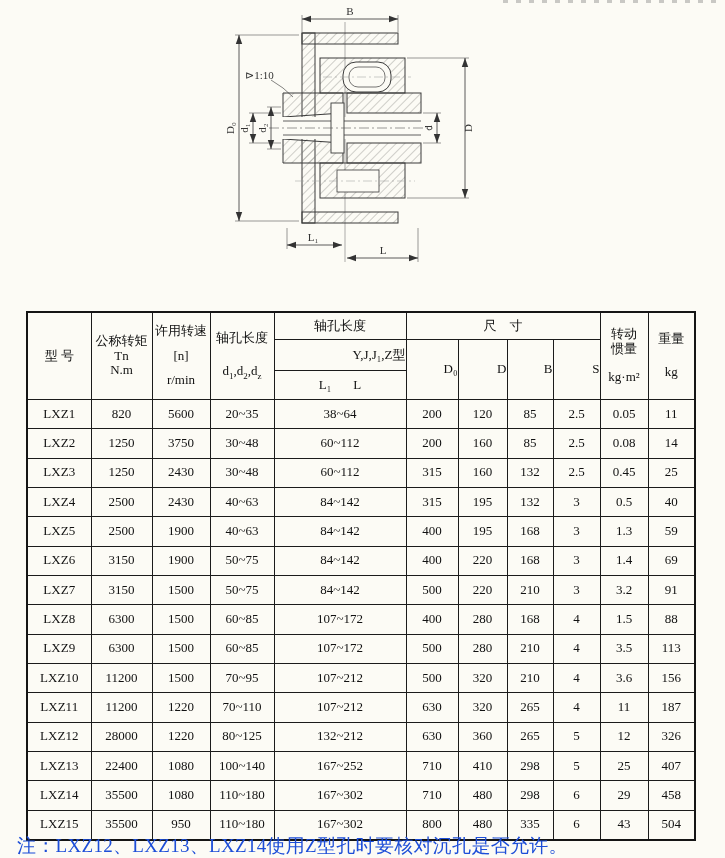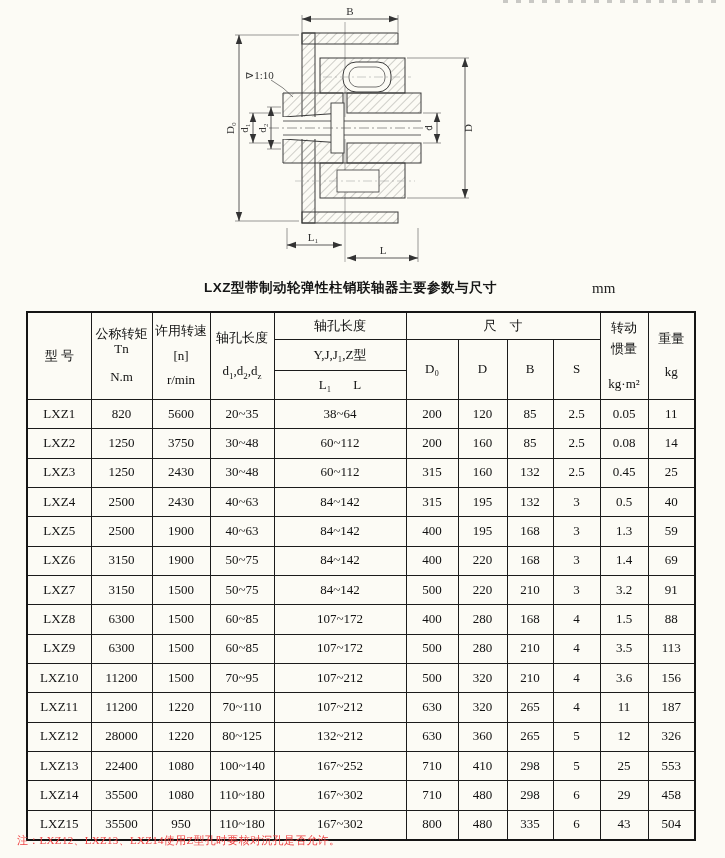--- a/index.html
+++ b/index.html
@@ -22,31 +22,31 @@
     font-weight:600;font-size:13.5px;letter-spacing:.5px;color:#151515;}
   .unit-label{position:absolute;left:592px;top:1px;font-size:15px;color:#222;}
 
   
   table.params{position:absolute;left:26px;top:311px;width:668px;border-collapse:collapse;
     table-layout:fixed;border:2px solid #151515;}
   .params th,.params td{border:1px solid #1b1b1b;padding:0;text-align:center;vertical-align:middle;
     font-weight:normal;font-size:13px;color:#111;line-height:1.15;}
   .params thead th{font-size:13px;}
   .params tr.h1 .single{height:26px;}
-  .params tr.h2 th{height:30px;}
+  .params tr.h2 th{height:30px;text-align:right;}
   .params tr.h3 th{height:28px;}
   .params tbody td{height:28.33px;font-size:13px;}
   .vstack{display:flex;flex-direction:column;justify-content:space-evenly;align-items:center;height:84px;}
-  .vstack.tight{}
+  .vstack.tight{justify-content:center;}
   .vstack.tight .mt{margin-top:13px;}
   .hpair{display:flex;justify-content:center;gap:22px;}
   sub{font-size:9px;}
 
   
-  .note{position:absolute;left:17px;top:833px;font-size:11px;color:#ef4444;letter-spacing:.3px;}
+  .note{position:absolute;left:17px;top:833px;font-size:19px;color:#1d4ed8;letter-spacing:.3px;}
 </style>
 </head>
 <body>
 
 <div class="page">
 
   <div class="remnant"></div>
 
   <div class="drawing">
     <svg viewBox="0 0 310 270">
@@ -129,24 +129,20 @@
       <text class="dimtxt" x="23" y="128" text-anchor="middle" transform="rotate(-90 23 128)">d₁</text>
       <text class="dimtxt" x="41" y="128" text-anchor="middle" transform="rotate(-90 41 128)">d₂</text>
       <text class="dimtxt" x="207" y="128" text-anchor="middle" transform="rotate(-90 207 128)">d</text>
       <text class="dimtxt" x="247" y="128" text-anchor="middle" transform="rotate(-90 247 128)">D</text>
       <text class="dimtxt" x="88" y="241" text-anchor="middle">L₁</text>
       <text class="dimtxt" x="158" y="254" text-anchor="middle">L</text>
       <text class="dimtxt" x="20" y="79" font-size="10.5">⊳1:10</text>
     </svg>
   </div>
 
-  <div class="title-row">
-    <span class="table-title">LXZ型带制动轮弹性柱销联轴器主要参数与尺寸</span>
-    <span class="unit-label">mm</span>
-  </div>
 
   <table class="params">
     <colgroup>
       <col style="width:64px">
         <col style="width:61px">
         <col style="width:58px">
         <col style="width:64px">
       <col style="width:132px">
         <col style="width:52px">
         <col style="width:49px">
@@ -378,21 +374,21 @@
       <td>LXZ13</td>
       <td>22400</td>
       <td>1080</td>
       <td>100~140</td>
       <td>167~252</td>
       <td>710</td>
       <td>410</td>
       <td>298</td>
       <td>5</td>
       <td>25</td>
-      <td>553</td>
+      <td>407</td>
     </tr>
         <tr>
       <td>LXZ14</td>
       <td>35500</td>
       <td>1080</td>
       <td>110~180</td>
       <td>167~302</td>
       <td>710</td>
       <td>480</td>
       <td>298</td>

